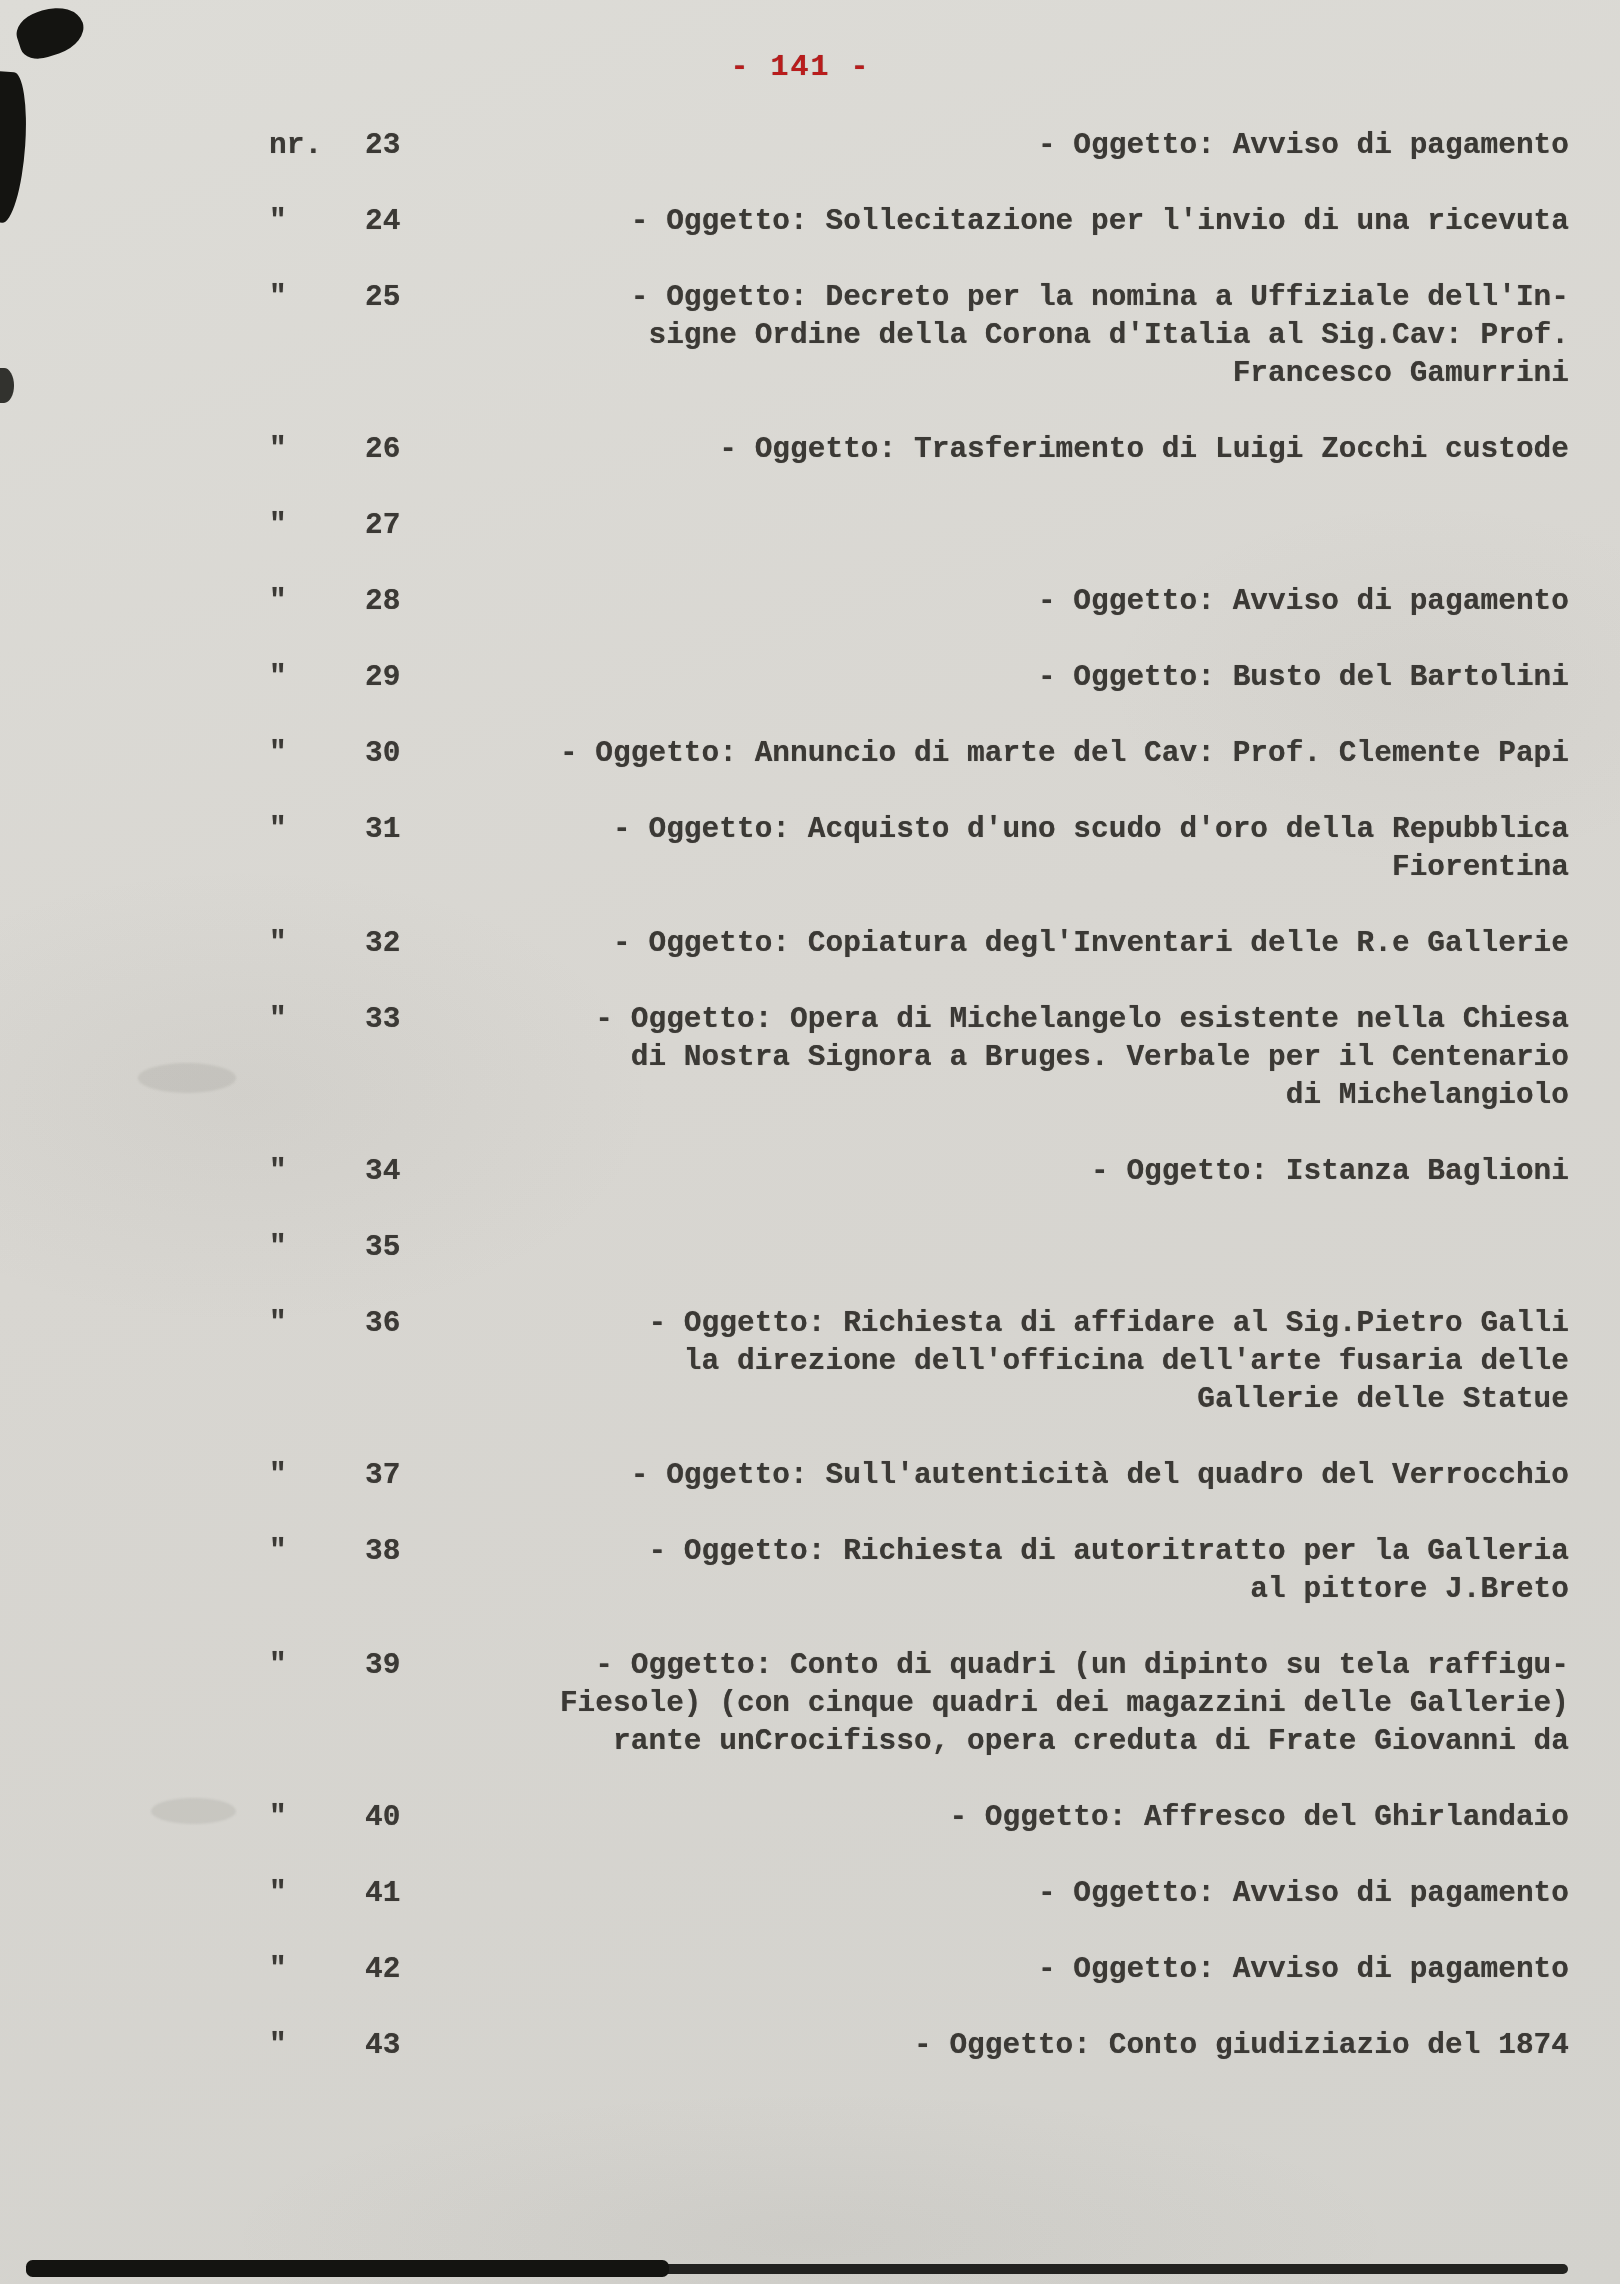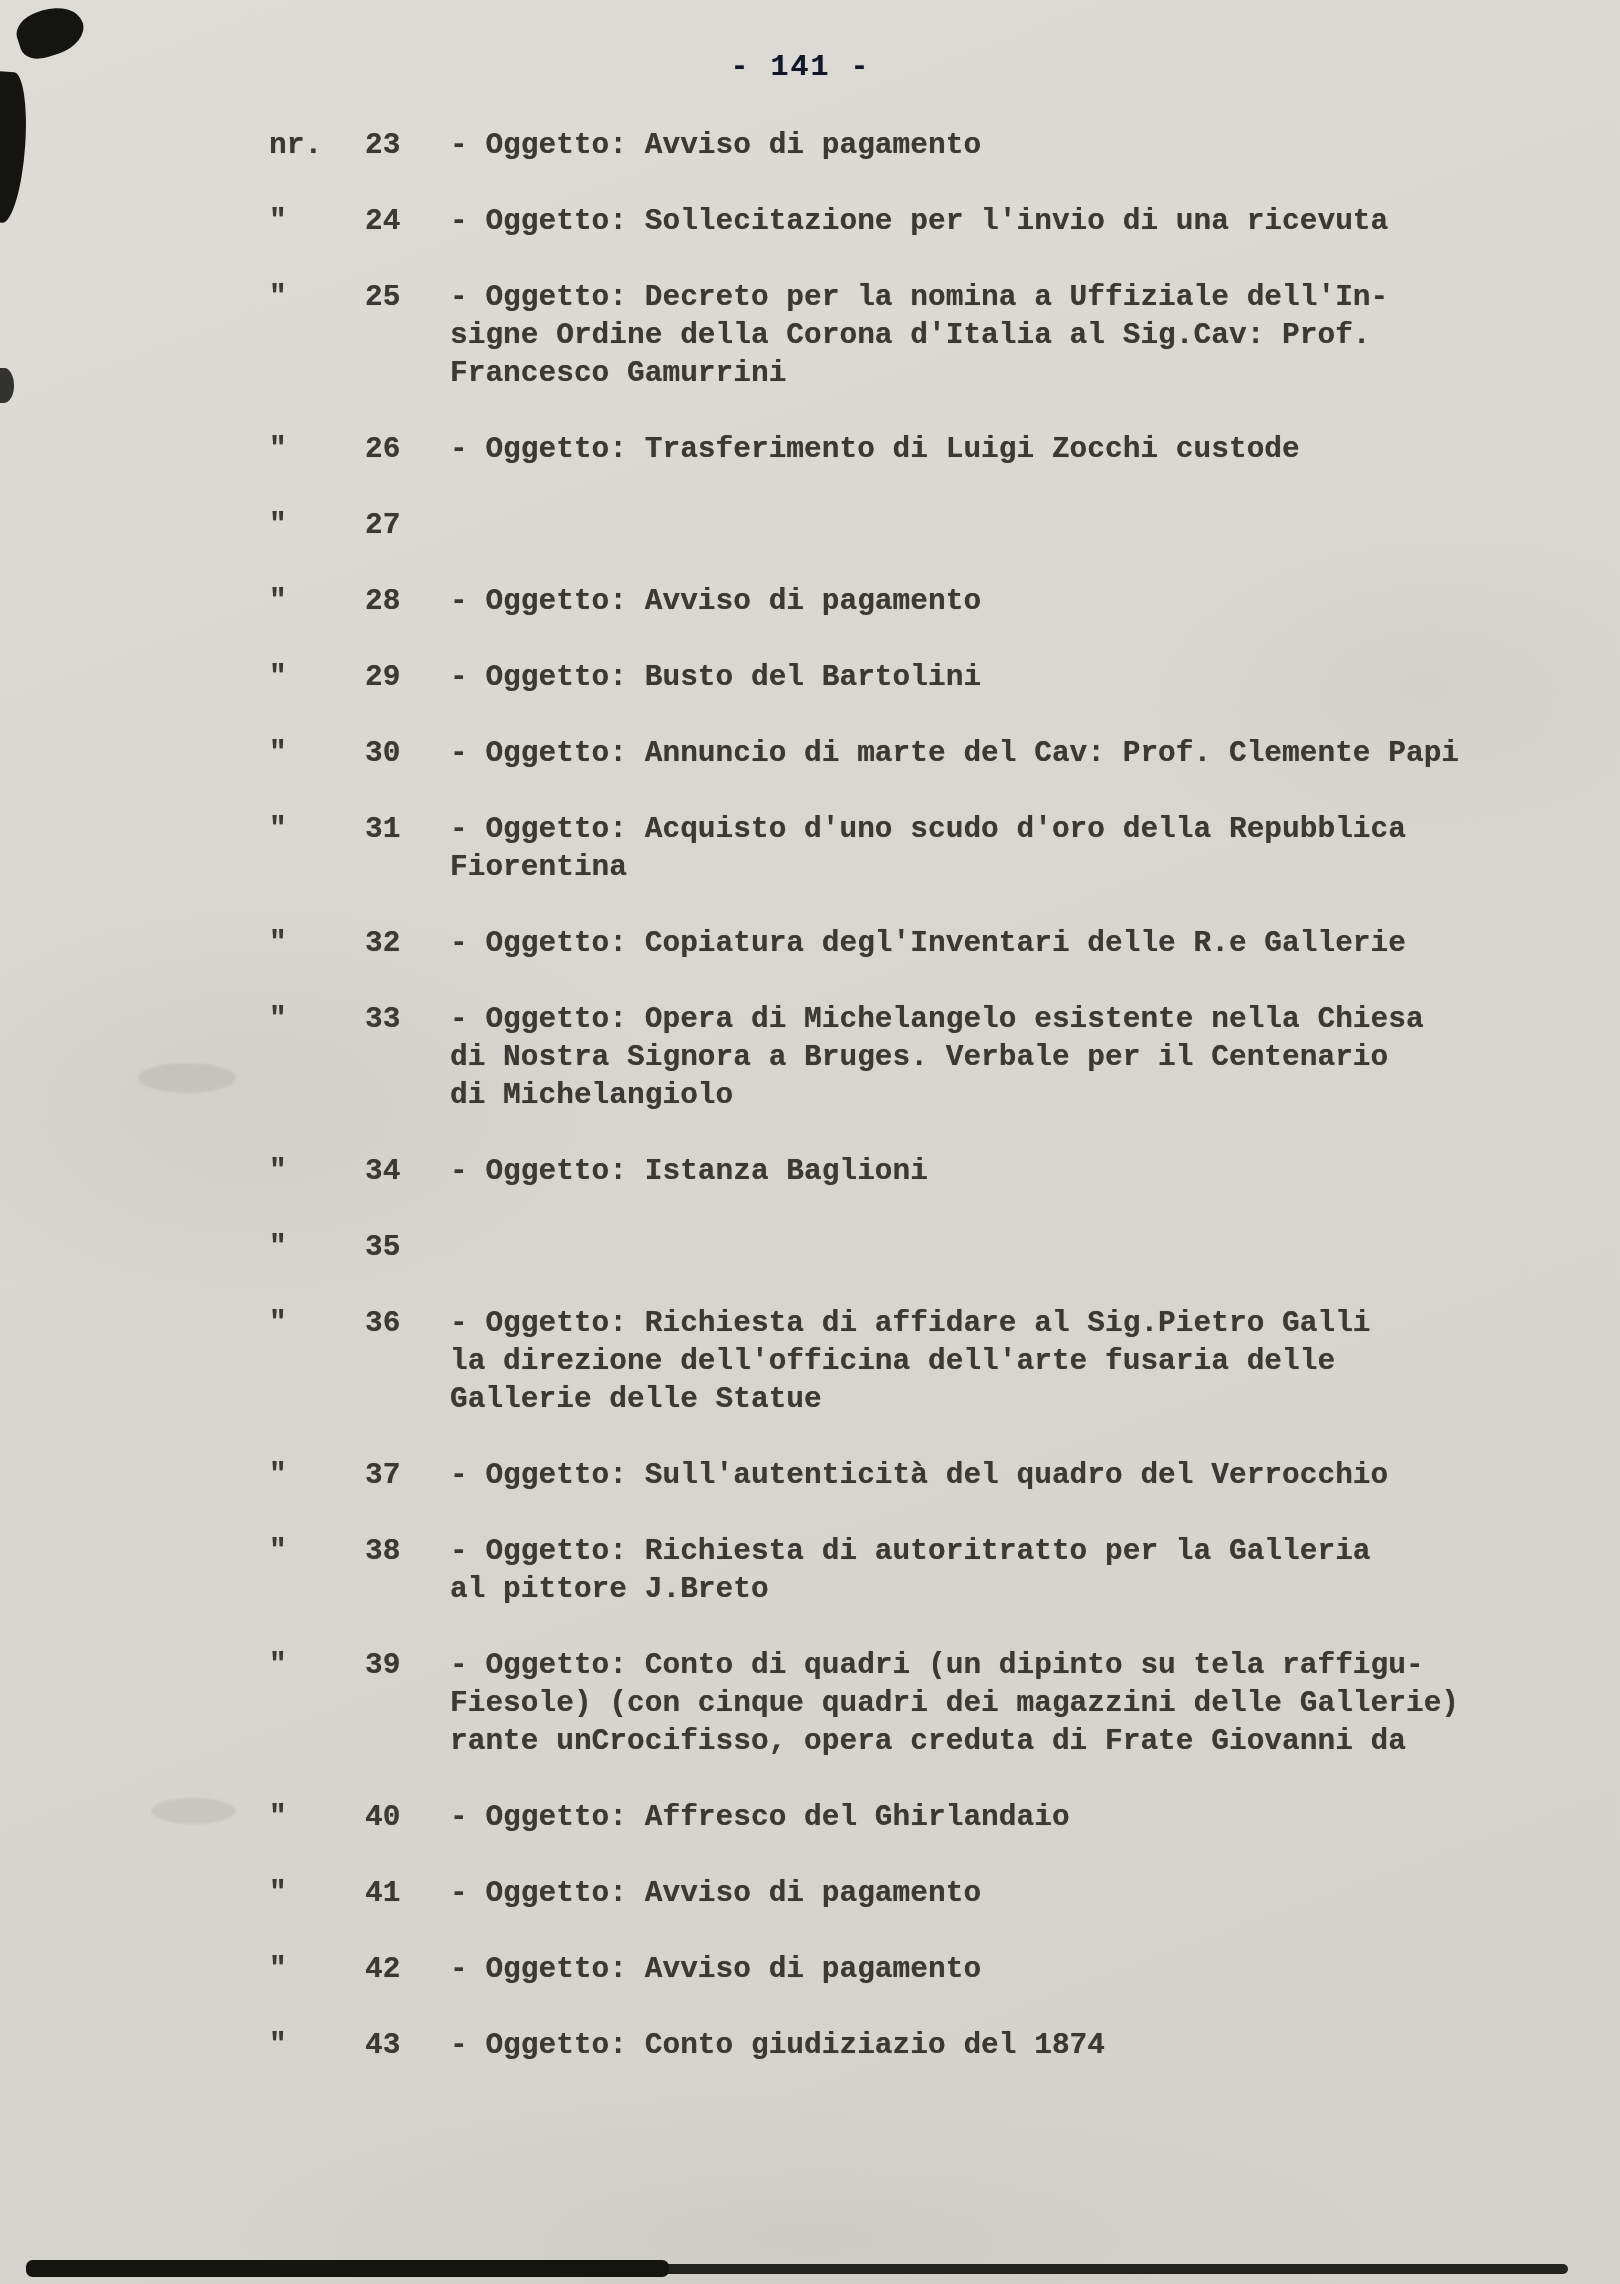--- a/index.html
+++ b/index.html
@@ -26,42 +26,42 @@
   }
   .page-number {
     position: absolute;
     top: 50px;
     left: 0;
     width: 1601px;
     text-align: center;
     font-size: 30px;
     font-weight: bold;
     letter-spacing: 2px;
-    color: #0f172a;
+    color: #b91c1c;
     text-shadow: 0 0 0.7px rgba(55,53,48,0.65);
   }
   .entries {
     position: absolute;
     top: 126px;
     left: 269px;
     width: 1300px;
   }
   .entry {
     display: grid;
     grid-template-columns: 96px 85px 1fr;
     align-items: start;
     margin-bottom: 38px;
     font-size: 29.5px;
     font-weight: bold;
     line-height: 38px;
     text-shadow: 0 0 0.7px rgba(55,53,48,0.6);
   }
   .entry .marker { white-space: pre; }
   .entry .number { white-space: pre; }
-  .entry .text .line { white-space: pre-wrap; }
+  .entry .text .line { white-space: pre-wrap; text-align: right; }
 
   
   .artifact { position: absolute; background: #141411; pointer-events: none; }
   .art-corner-blob {
     left: 17px; top: 9.2px; width: 67px; height: 46px;
     border-radius: 46% 60% 55% 40%;
     transform: rotate(-18deg);
   }
   .art-left-smear {
     left: -9.2px; top: 72px; width: 34px; height: 151px;

